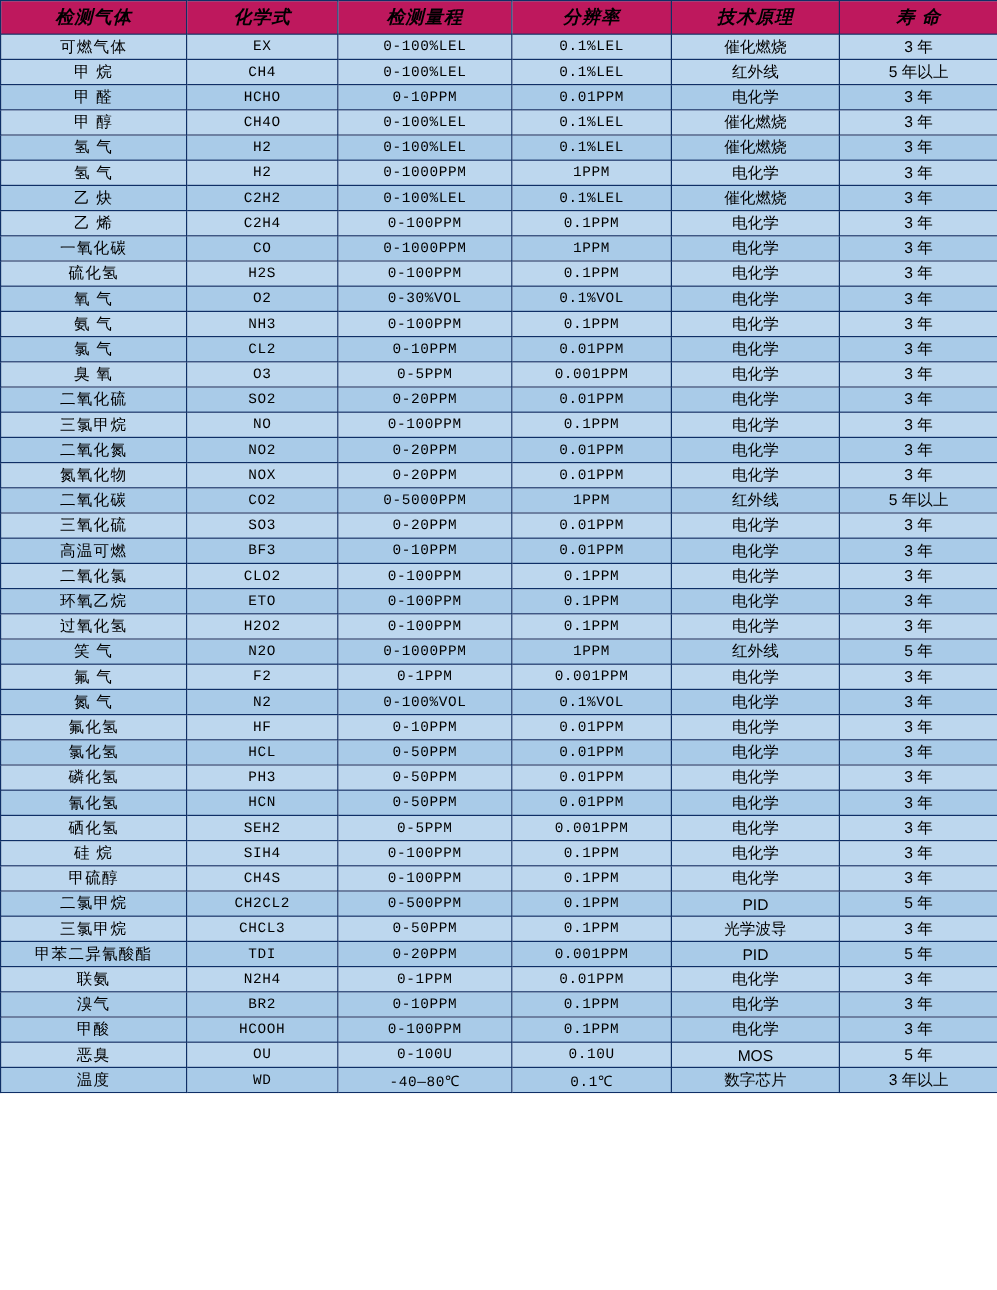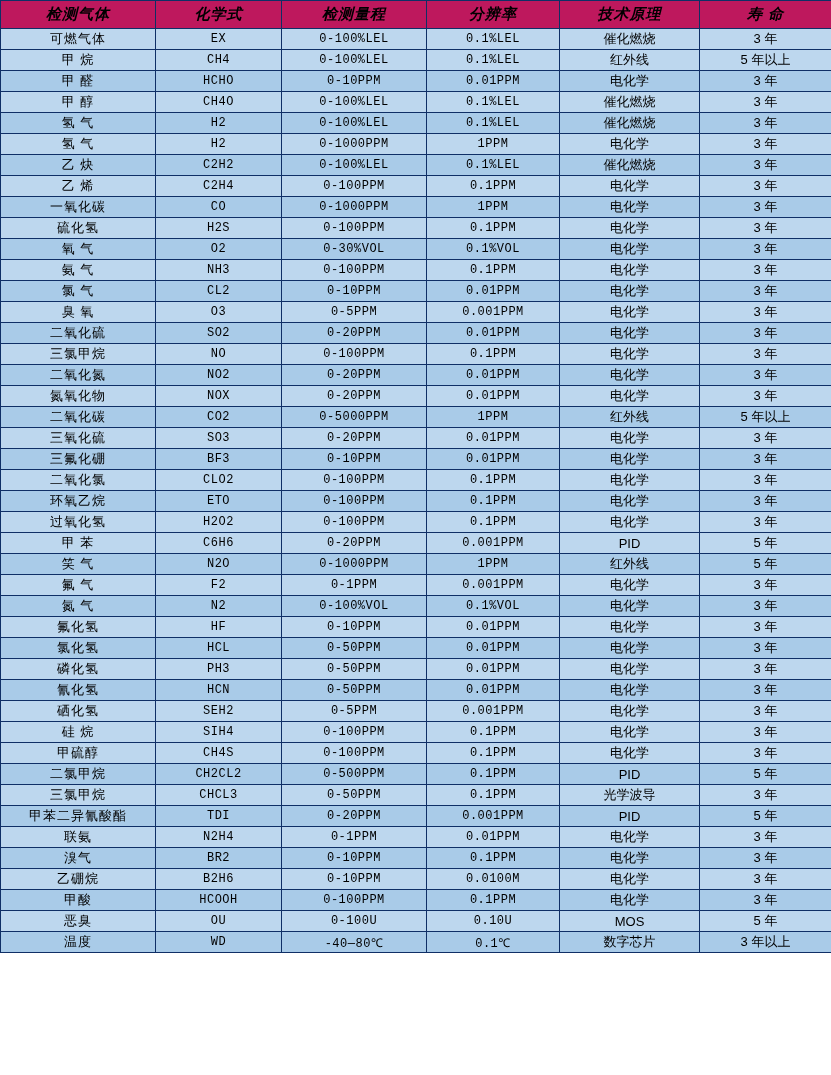--- a/index.html
+++ b/index.html
@@ -233,21 +233,21 @@
       </tr>
       <tr>
         <td class="name">三氧化硫</td>
         <td class="mono">SO3</td>
         <td class="mono">0-20PPM</td>
         <td class="mono">0.01PPM</td>
         <td class="">电化学</td>
         <td class="">3 年</td>
       </tr>
       <tr class="alt">
-        <td class="name">三氟化硼</td>
+        <td class="name">高温可燃</td>
         <td class="mono">BF3</td>
         <td class="mono">0-10PPM</td>
         <td class="mono">0.01PPM</td>
         <td class="">电化学</td>
         <td class="">3 年</td>
       </tr>
       <tr>
         <td class="name">二氧化氯</td>
         <td class="mono">CLO2</td>
         <td class="mono">0-100PPM</td>
@@ -263,28 +263,20 @@
         <td class="">电化学</td>
         <td class="">3 年</td>
       </tr>
       <tr>
         <td class="name">过氧化氢</td>
         <td class="mono">H2O2</td>
         <td class="mono">0-100PPM</td>
         <td class="mono">0.1PPM</td>
         <td class="">电化学</td>
         <td class="">3 年</td>
-      </tr>
-      <tr>
-        <td class="name">甲 苯</td>
-        <td class="mono">C6H6</td>
-        <td class="mono">0-20PPM</td>
-        <td class="mono">0.001PPM</td>
-        <td class="">PID</td>
-        <td class="">5 年</td>
       </tr>
       <tr class="alt">
         <td class="name">笑 气</td>
         <td class="mono">N2O</td>
         <td class="mono">0-1000PPM</td>
         <td class="mono">1PPM</td>
         <td class="">红外线</td>
         <td class="">5 年</td>
       </tr>
       <tr>
@@ -392,28 +384,20 @@
         <td class="">3 年</td>
       </tr>
       <tr class="alt">
         <td class="name">溴气</td>
         <td class="mono">BR2</td>
         <td class="mono">0-10PPM</td>
         <td class="mono">0.1PPM</td>
         <td class="">电化学</td>
         <td class="">3 年</td>
       </tr>
-      <tr>
-        <td class="name">乙硼烷</td>
-        <td class="mono">B2H6</td>
-        <td class="mono">0-10PPM</td>
-        <td class="mono">0.0100M</td>
-        <td class="">电化学</td>
-        <td class="">3 年</td>
-      </tr>
       <tr class="alt">
         <td class="name">甲酸</td>
         <td class="mono">HCOOH</td>
         <td class="mono">0-100PPM</td>
         <td class="mono">0.1PPM</td>
         <td class="">电化学</td>
         <td class="">3 年</td>
       </tr>
       <tr>
         <td class="name">恶臭</td>

